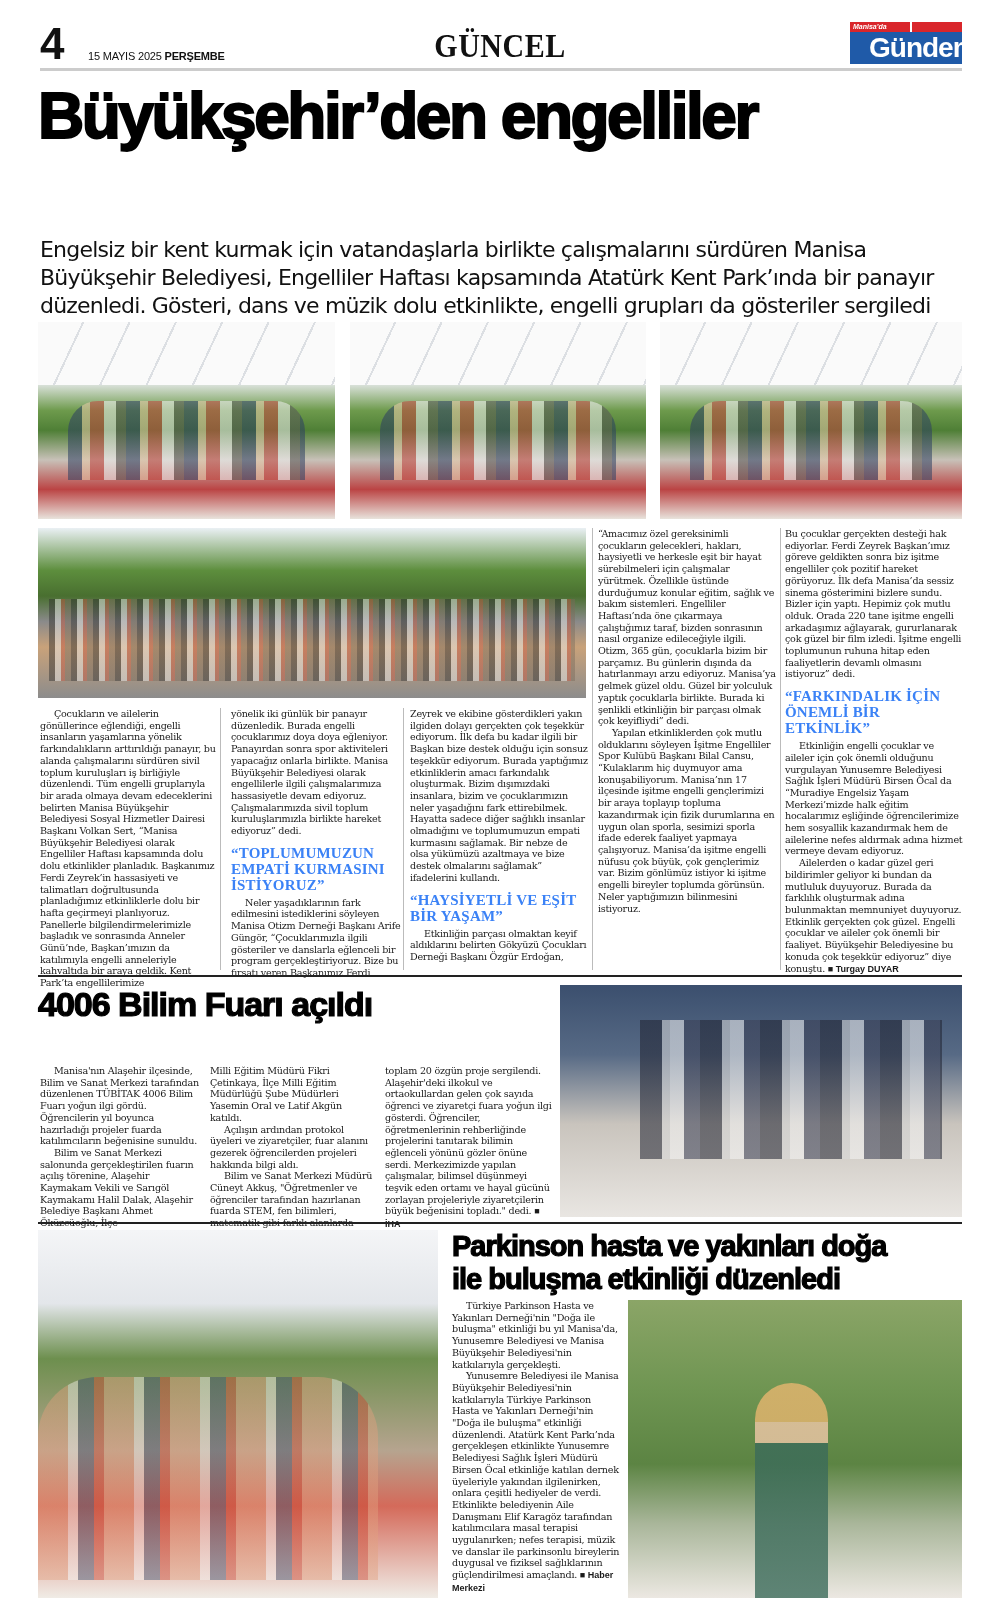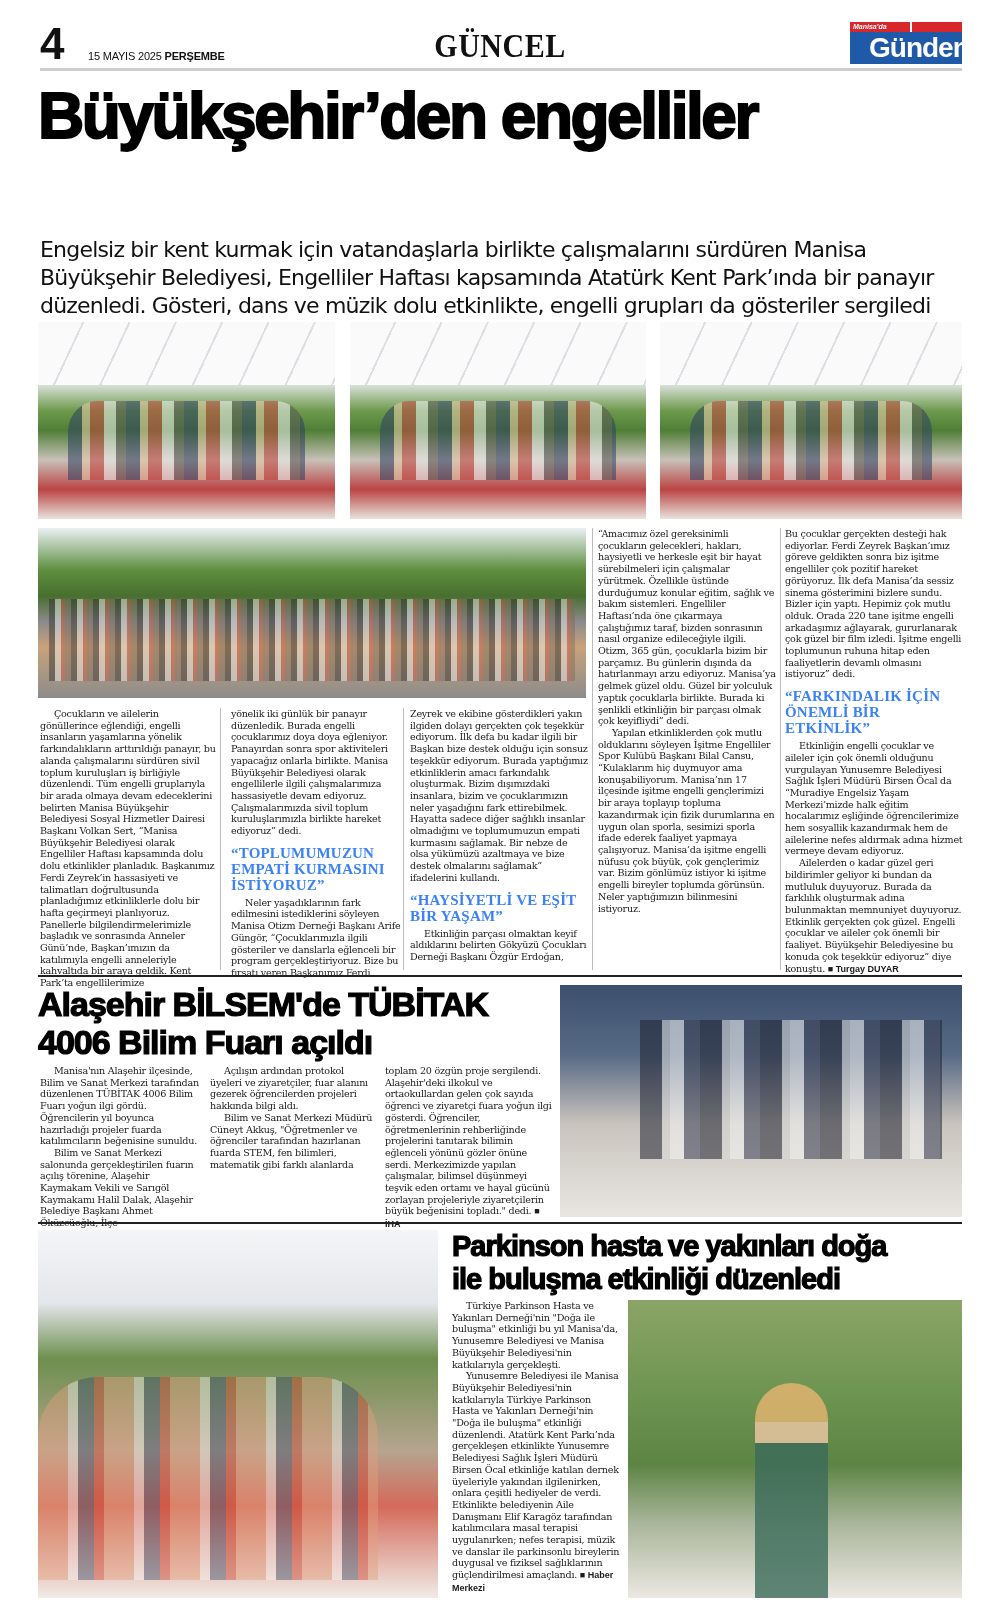--- a/index.html
+++ b/index.html
@@ -99,30 +99,30 @@
 </div>
 
 <div class="vrule" style="left:220px; top:708px; height:262px;"></div>
 <div class="vrule" style="left:403px; top:708px; height:262px;"></div>
 <div class="vrule" style="left:592px; top:528px; height:442px;"></div>
 <div class="vrule" style="left:780px; top:528px; height:442px;"></div>
 
 <div class="rule" style="left:38px; top:975px; width:924px;"></div>
 
 <div class="h2" style="left:38px; top:985px; width:520px; font-size:34px; line-height:38px;">
-  <div>Alaşehir BİLSEM'de TÜBİTAK</div>
   <div>4006 Bilim Fuarı açıldı</div>
 </div>
 <div class="photo lab" style="left:560px; top:985px; width:402px; height:232px;"></div>
 
 <div class="col" style="left:40px; top:1065px; width:163px;">
   <p>Manisa'nın Alaşehir ilçesinde, Bilim ve Sanat Merkezi tarafından düzenlenen TÜBİTAK 4006 Bilim Fuarı yoğun ilgi gördü. Öğrencilerin yıl boyunca hazırladığı projeler fuarda katılımcıların beğenisine sunuldu.</p>
   <p>Bilim ve Sanat Merkezi salonunda gerçekleştirilen fuarın açılış törenine, Alaşehir Kaymakam Vekili ve Sarıgöl Kaymakamı Halil Dalak, Alaşehir Belediye Başkanı Ahmet Öküzcüoğlu, İlçe</p>
 </div>
 <div class="col" style="left:210px; top:1065px; width:165px;">
+  <p class="noind">Milli Eğitim Müdürü Fikri Çetinkaya, İlçe Milli Eğitim Müdürlüğü Şube Müdürleri Yasemin Oral ve Latif Akgün katıldı.</p>
   <p>Açılışın ardından protokol üyeleri ve ziyaretçiler, fuar alanını gezerek öğrencilerden projeleri hakkında bilgi aldı.</p>
   <p>Bilim ve Sanat Merkezi Müdürü Cüneyt Akkuş, "Öğretmenler ve öğrenciler tarafından hazırlanan fuarda STEM, fen bilimleri, matematik gibi farklı alanlarda</p>
 </div>
 <div class="col" style="left:385px; top:1065px; width:168px;">
   <p class="noind"><span>toplam 20 özgün proje sergilendi. Alaşehir'deki ilkokul ve ortaokullardan gelen çok sayıda öğrenci ve ziyaretçi fuara yoğun ilgi gösterdi. Öğrenciler, öğretmenlerinin rehberliğinde projelerini tanıtarak bilimin eğlenceli yönünü gözler önüne serdi. Merkezimizde yapılan çalışmalar, bilimsel düşünmeyi teşvik eden ortamı ve hayal gücünü zorlayan projeleriyle ziyaretçilerin büyük beğenisini topladı." dedi.</span> <span class="byline">İHA</span></p>
 </div>
 
 <div class="rule" style="left:38px; top:1222px; width:924px;"></div>
 
 <div class="photo park" style="left:38px; top:1230px; width:400px; height:368px;"></div>

